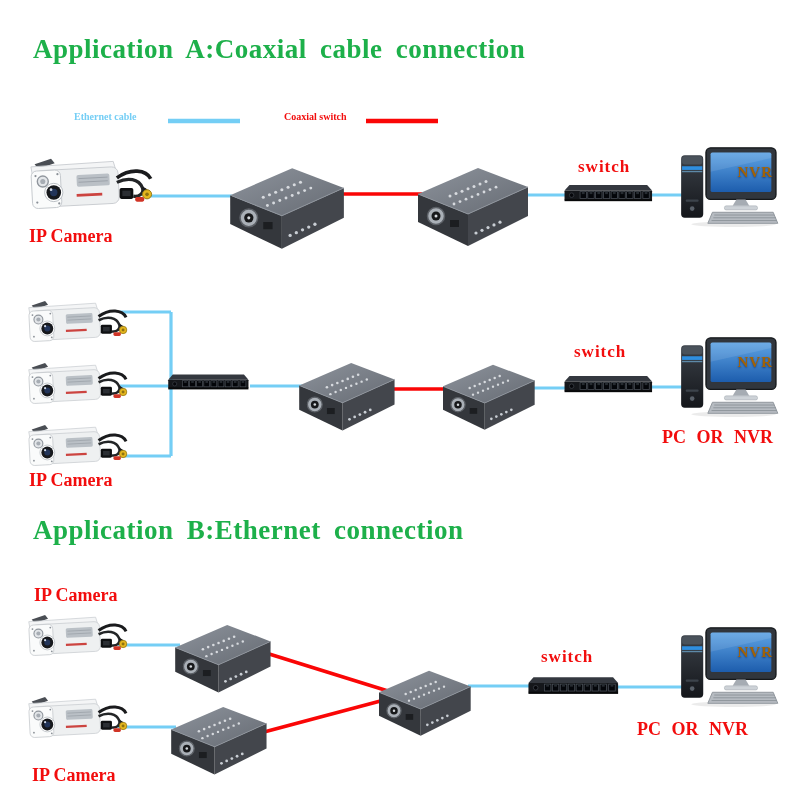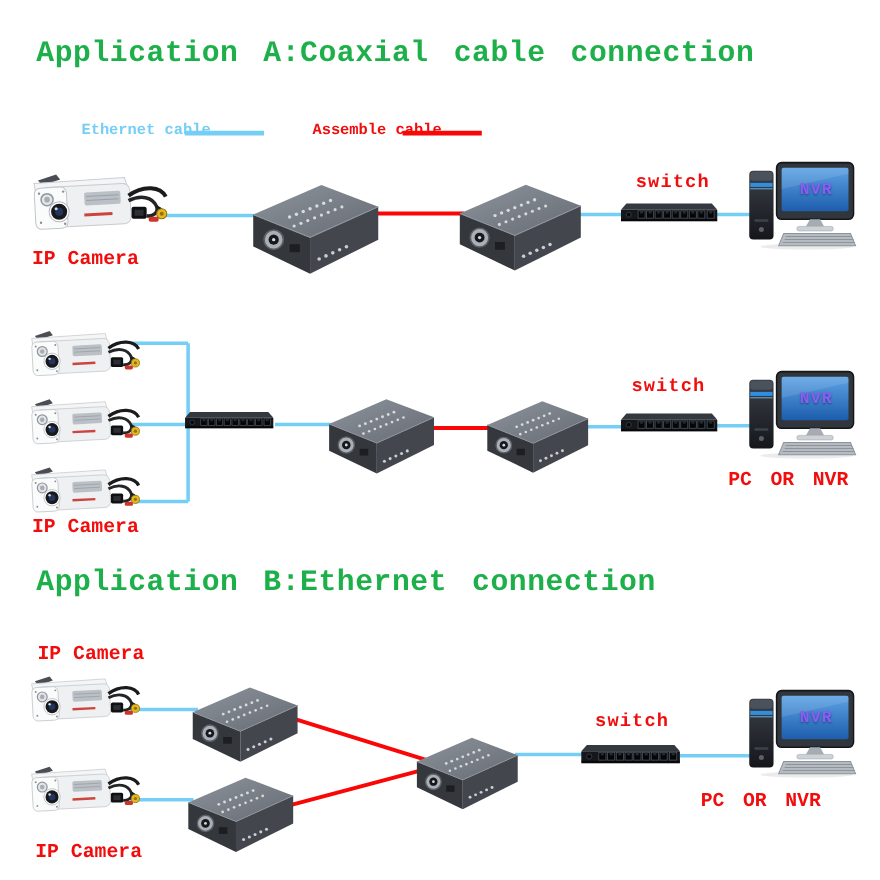--- a/index.html
+++ b/index.html
@@ -1,34 +1,34 @@
 <!DOCTYPE html>
 <html style="--title-green: #1db04a; --label-red: #f20d0d; --ethernet-blue: #74cef5; --coax-red: #fa0606;"><head>
 <meta charset="utf-8">
 <style>
   html,body{margin:0;padding:0;background:#ffffff;}
   #canvas{
     position:relative;width:784px;height:800px;background:#ffffff;overflow:hidden;
-    font-family:Liberation Mono, monospace;
+    font-family:Liberation Serif, serif;
   }
   #scene{position:absolute;left:0;top:0;}
   .title{
     position:absolute;font-weight:bold;color:var(--title-green,#1db04a);
     font-size:27px;letter-spacing:0.5px;word-spacing:6px;white-space:nowrap;
   }
   .label-red{
     position:absolute;font-weight:bold;color:var(--label-red,#f20d0d);
     white-space:nowrap;
     text-align:center;
   }
-  .legend-label{position:absolute;font-weight:bold;font-size:14px;white-space:nowrap;}
+  .legend-label{position:absolute;font-weight:bold;font-size:10px;white-space:nowrap;}
   .legend-eth{color:var(--ethernet-blue,#74cef5);}
   .legend-coax{color:var(--label-red,#f20d0d);}
   .nvr-label{
-    position:absolute;width:62px;text-align:center;color:#8b5cf6;font-weight:bold;
+    position:absolute;width:62px;text-align:right;color:#a16207;font-weight:bold;
     font-size:15px;letter-spacing:1px;text-shadow:0 1px 2px rgba(0,0,40,.45);
   }
   .eth{stroke:var(--ethernet-blue,#74cef5);stroke-width:3.2px;}
   .eth-thick{stroke:var(--ethernet-blue,#74cef5);stroke-width:4.5px;}
   .coax{stroke:var(--coax-red,#fa0606);stroke-width:3.6px;}
   .coax-thick{stroke:var(--coax-red,#fa0606);stroke-width:4.5px;}
 </style>
 </head>
 <body>
 
@@ -209,21 +209,21 @@
       <use href="#sym-converter" x="166" y="700" width="104" height="78"></use>
       <use href="#sym-converter" x="374" y="664" width="100" height="75"></use>
       <use href="#sym-switch" x="527" y="672" width="94" height="25"></use>
       <use href="#sym-pc" x="678" y="626" width="102" height="81"></use>
     </g>
   </svg>
 
   <div class="title" style="left:33px;top:34px;">Application A:Coaxial cable connection</div>
 
   <div class="legend-label legend-eth" style="left:74px;top:111px;">Ethernet cable</div>
-  <div class="legend-label legend-coax" style="left:284px;top:111px;">Assemble cable</div>
+  <div class="legend-label legend-coax" style="left:284px;top:111px;">Coaxial switch</div>
 
   <div class="label-red" style="left:29px;top:226px;font-size:18px;">IP Camera</div>
   <div class="label-red" style="left:578px;top:157px;font-size:17px;letter-spacing:1px;">switch</div>
   <div class="nvr-label" style="left:711px;top:164px;">NVR</div>
 
   <div class="label-red" style="left:574px;top:342px;font-size:17px;letter-spacing:1px;">switch</div>
   <div class="nvr-label" style="left:711px;top:354px;">NVR</div>
   <div class="label-red" style="left:29px;top:470px;font-size:18px;">IP Camera</div>
   <div class="label-red" style="left:662px;top:427px;font-size:18px;word-spacing:6px;">PC OR NVR</div>
 

